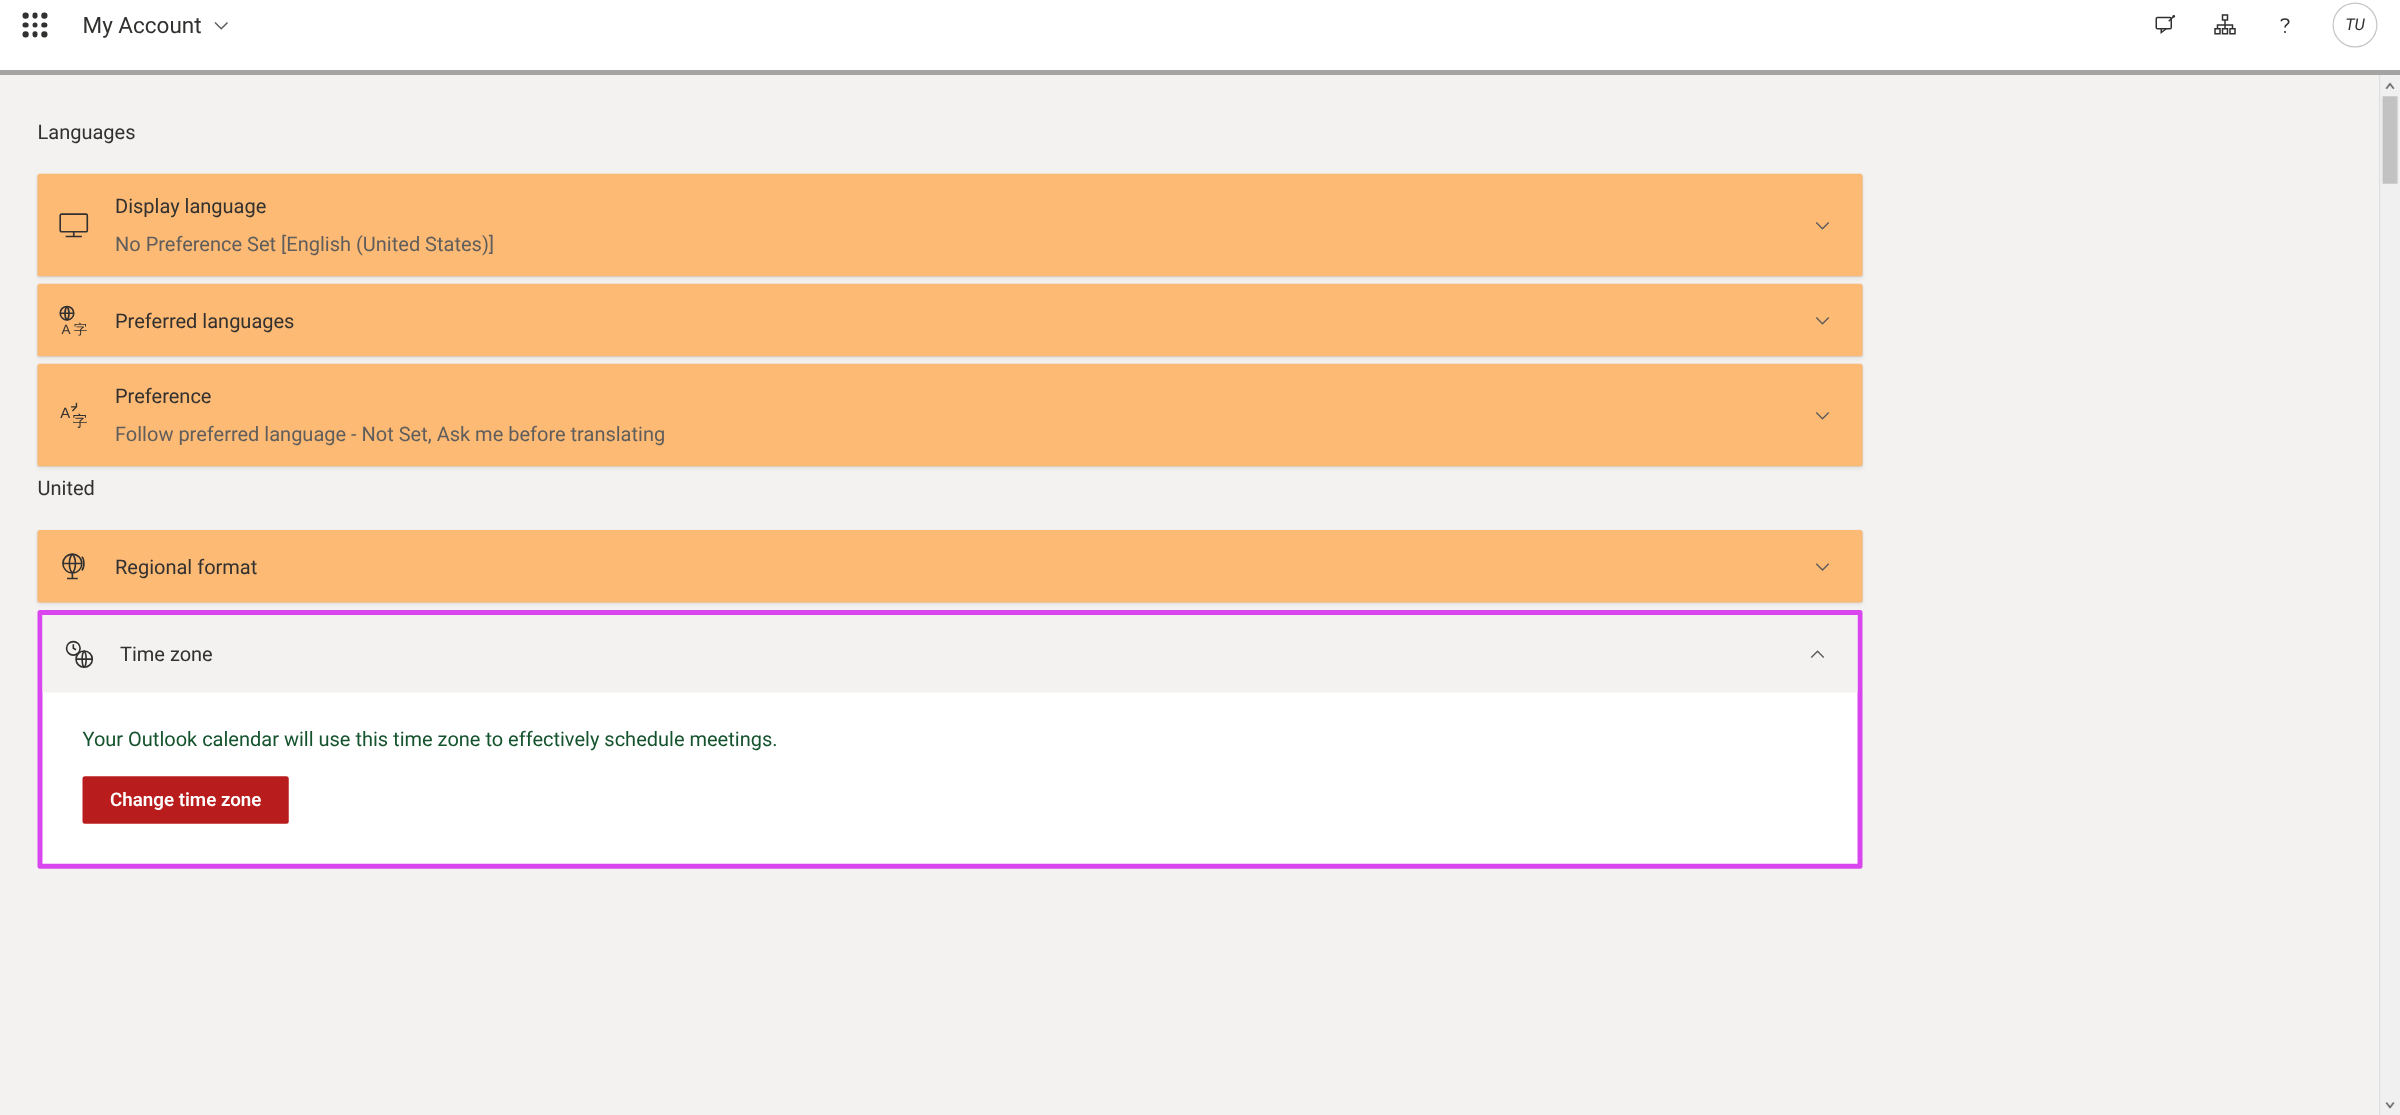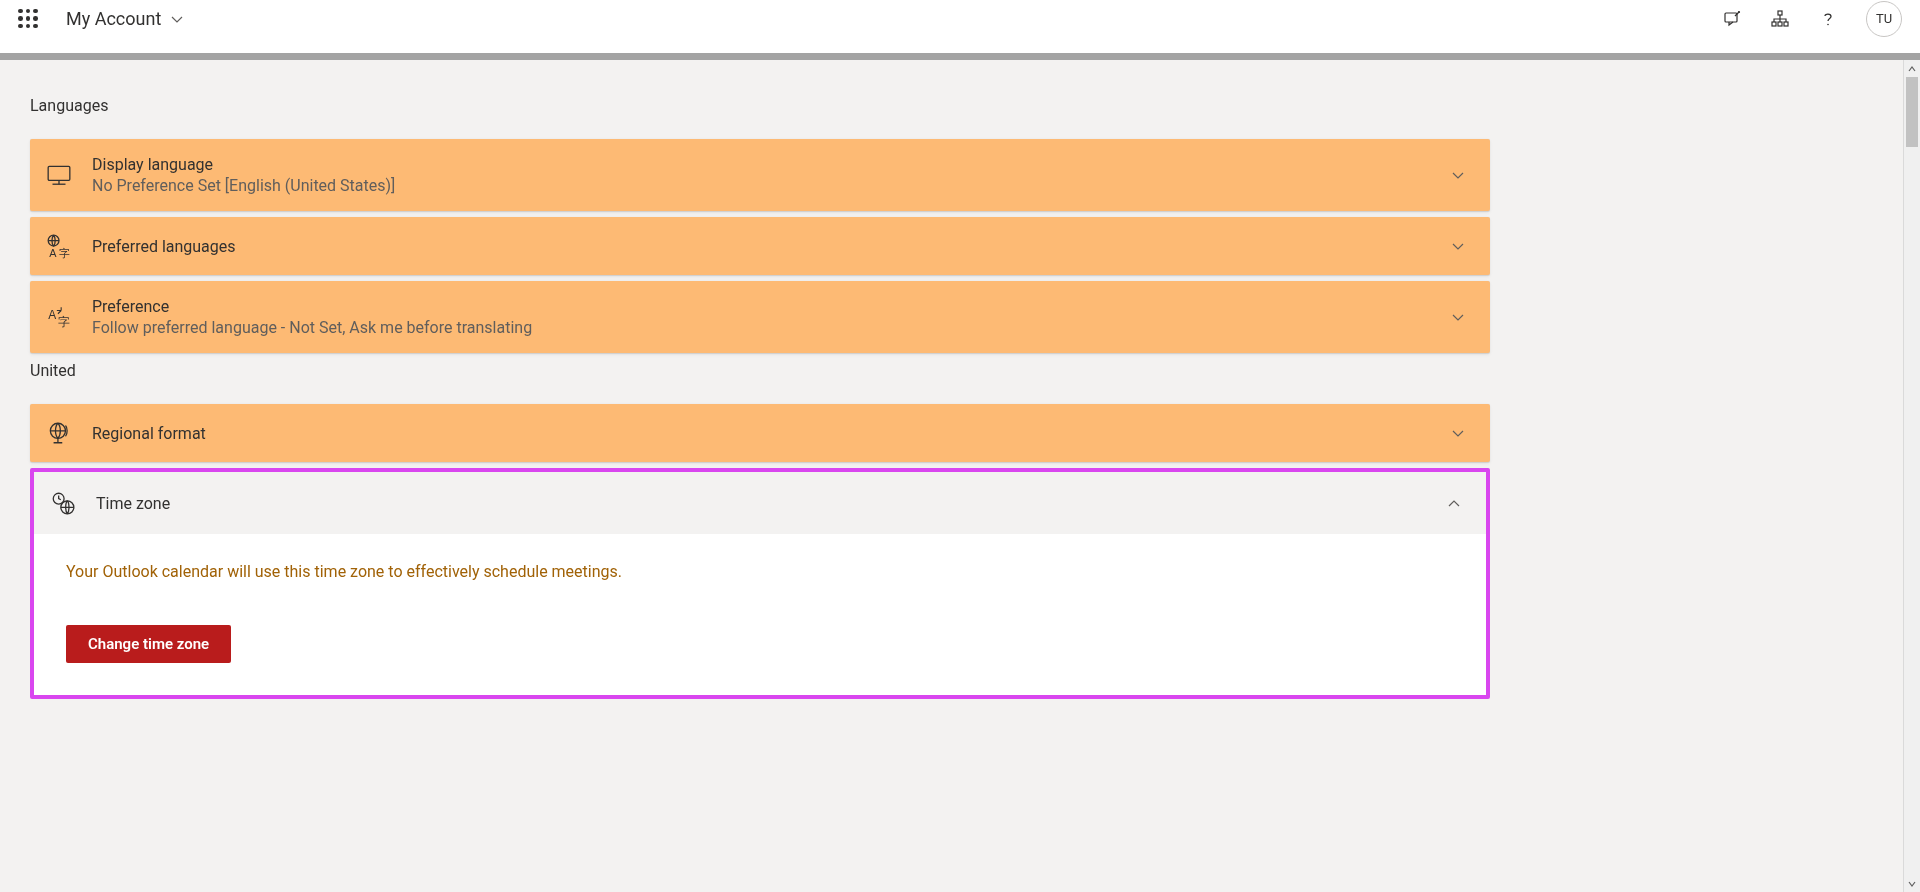--- a/index.html
+++ b/index.html
@@ -5,21 +5,21 @@
     * { box-sizing: border-box; margin: 0; padding: 0; }
     body {
       font-family: "Segoe UI", -apple-system, BlinkMacSystemFont, Roboto, "Helvetica Neue", sans-serif;
       background: #f3f2f1;
       color: #323130;
       font-size: 14px;
     }
     .top-bar {
       height: 60px;
       background: #fff;
-      border-bottom: 7px solid #a3a3a3;
+      border-bottom: 4px solid #a3a3a3;
       display: flex;
       align-items: center;
       justify-content: space-between;
       padding: 0 18px 16px 18px;
     }
     .top-left {
       display: flex;
       align-items: center;
       gap: 28px;
     }
@@ -40,20 +40,21 @@
       align-items: center;
       gap: 8px;
       font-size: 18px;
       color: #323130;
       cursor: pointer;
     }
     .top-right {
       display: flex;
       align-items: center;
       gap: 28px;
+      font-style: italic;
     }
     .top-icon {
       width: 20px;
       height: 20px;
       display: flex;
       align-items: center;
       justify-content: center;
       cursor: pointer;
       color: #323130;
     }
@@ -112,21 +113,21 @@
     .card-text {
       flex: 1;
     }
     .card-title {
       font-size: 16px;
       color: #323130;
     }
     .card-subtitle {
       font-size: 16px;
       color: #605e5c;
-      margin-top: 2px;
+      margin-top: 12px;
     }
     .chevron {
       width: 16px;
       height: 16px;
       flex-shrink: 0;
     }
     .expanded-card {
       border: 4px solid #d946ef;
       background: #fff;
       border-radius: 2px;
@@ -138,22 +139,22 @@
       padding: 18px 24px 18px 16px;
       gap: 20px;
       cursor: pointer;
       min-height: 58px;
     }
     .expanded-body {
       padding: 28px 32px 32px 32px;
     }
     .body-text {
       font-size: 16px;
-      color: #a16207;
-      margin-bottom: 44px;
+      color: #14532d;
+      margin-bottom: 20px;
     }
     .primary-btn {
       background: #b91c1c;
       color: #fff;
       border: none;
       padding: 10px 22px;
       font-size: 15px;
       font-weight: 600;
       cursor: pointer;
       border-radius: 2px;

